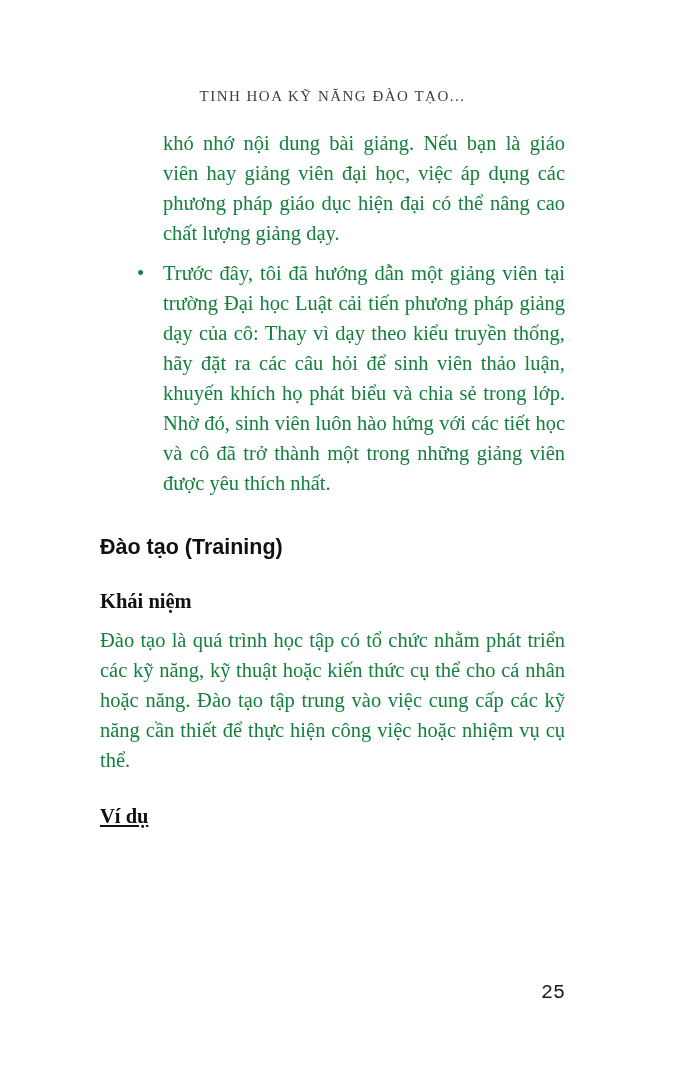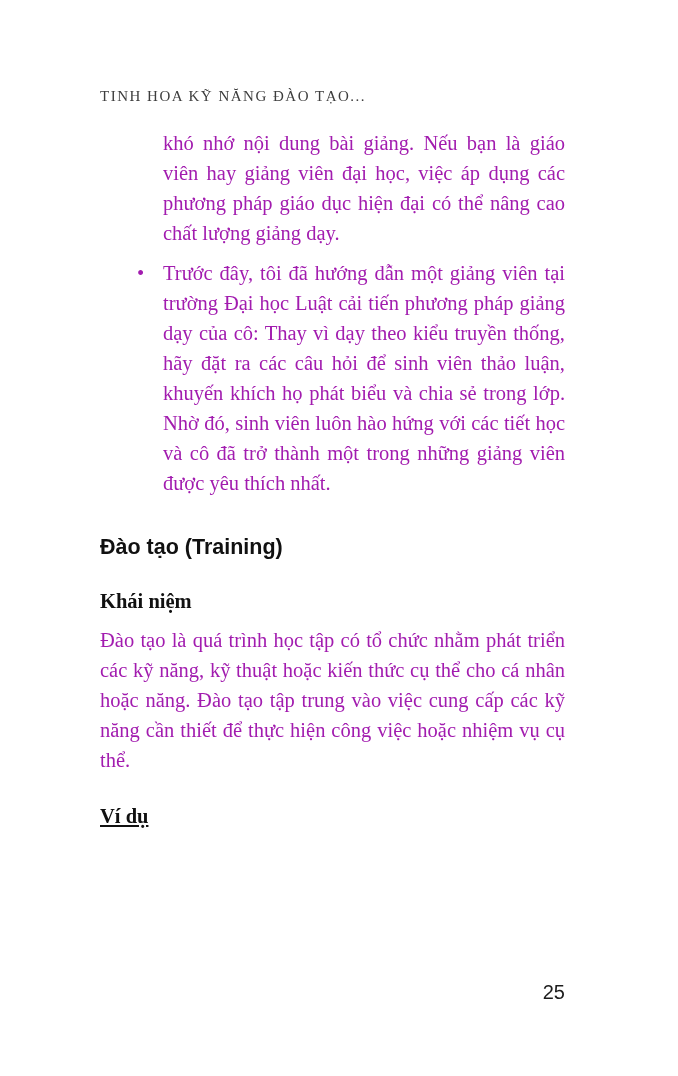--- a/index.html
+++ b/index.html
@@ -12,37 +12,37 @@
     background: #ffffff;
     font-family: "Liberation Serif", serif;
     color: #1c1c1c;
     overflow: hidden;
   }
   .running-header {
     position: absolute;
     top: 88px;
     left: 100px;
     right: 113px;
-    text-align: left;
+    text-align: center;
     font-size: 15px;
     letter-spacing: 1.5px;
     color: #3d3d3d;
     font-family: "Liberation Serif", serif;
   }
   .text-block {
     position: absolute;
     top: 128px;
     left: 100px;
     right: 113px;
   }
   .body-text {
     font-size: 20.5px;
     line-height: 30px;
     text-align: justify;
-    color: #a21caf;
+    color: #15803d;
   }
   .bullet-item {
     position: relative;
     padding-left: 63px;
     margin-bottom: 10px;
   }
   .bullet-marker {
     position: absolute;
     left: 37px;
     top: 0;
@@ -67,21 +67,21 @@
   .paragraph {
     margin-bottom: 20px;
   }
   .justify-last { text-align-last: justify; }
   .page-number {
     position: absolute;
     bottom: 72px;
     right: 113px;
     font-size: 20px;
     color: #1c1c1c;
-    font-family: Liberation Sans, sans-serif;
+    font-family: Liberation Mono, monospace;
   }
 </style>
 </head>
 <body>
 
 <div class="page">
 
   <div class="running-header">TINH HOA KỸ NĂNG ĐÀO TẠO...</div>
 
   <div class="text-block">

